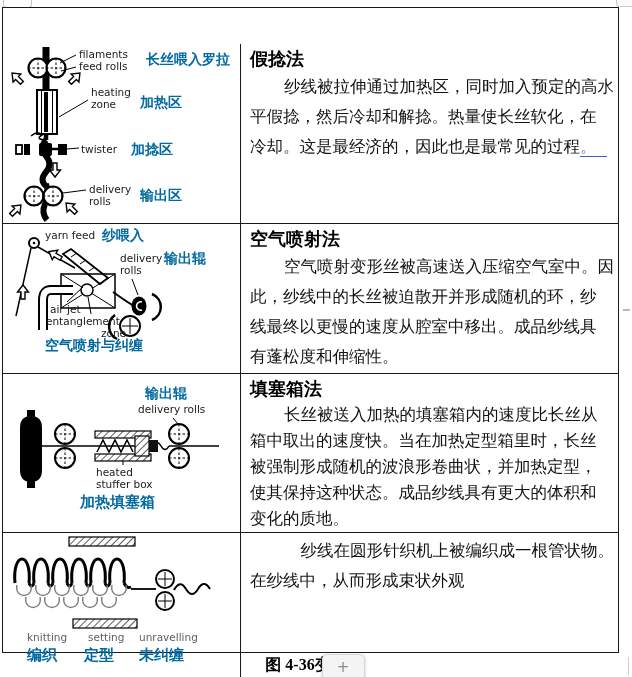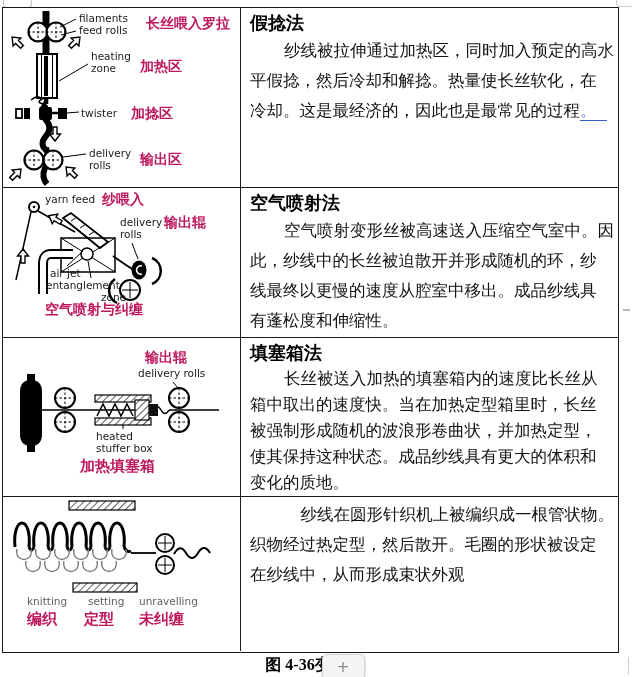--- a/index.html
+++ b/index.html
@@ -4,39 +4,39 @@
 <style>
   html,body { margin:0; padding:0; background:#fff; }
   .page { position:relative; width:632px; height:677px; background:#ffffff;
           font-family:"Liberation Serif","DejaVu Serif",serif; overflow:hidden; }
 
   
   .tbl { position:absolute; left:2px; top:7px; width:617px; height:646px;
          border:1px solid #1a1a1a; box-sizing:border-box; }
   .row { display:flex; border-bottom:1px solid #1a1a1a; box-sizing:border-box; }
   .row:last-child { border-bottom:none; }
-  .row1 { height:180px; } .row2 { height:150px; } .row3 { height:159px; } .row4 { height:154px; }
+  .row1 { height:180px;margin-top:36px; } .row2 { height:150px; } .row3 { height:159px; } .row4 { height:154px; }
   .cell-d { width:238px; flex:none; border-right:1px solid #1a1a1a; box-sizing:border-box;
             position:relative; overflow:hidden; }
   .cell-t { flex:1; padding:3px 4px 0 9px; box-sizing:border-box; overflow:hidden; }
 
   .m-title { font-weight:bold; font-size:18px; line-height:25px; color:#000; }
   .m-line  { font-size:16.5px; line-height:30px; color:#121212; white-space:nowrap; }
   .row3 .m-line { line-height:26px; }
   .indent1 { padding-left:17px;text-align:right; }
   .indent2 { padding-left:34px; }
   .tail-link { color:#3b5bd1; border-bottom:1.5px solid #3b5bd1; padding-right:10px; }
 
   
   .dlab { position:absolute; white-space:nowrap; }
   .en { font-family:"DejaVu Sans","Liberation Sans",sans-serif; font-size:10.5px;
         line-height:12px; color:#1a1a1a; }
   .en-gray { color:#5f5f5f; }
   .zh { font-family:"Liberation Sans","DejaVu Sans",sans-serif; font-weight:bold;
-        font-size:14px; color:#be185d; }
+        font-size:14px; color:#0369a1; }
   .zh-lg { font-size:15px; }
   svg.diag { position:absolute; left:0; top:0; }
 
   
   .caption { position:absolute; left:0; top:653px; width:632px; display:flex;
              justify-content:center; align-items:flex-start; font-weight:bold;
              font-size:16px; line-height:24px; color:#000; }
   .plus-btn { display:inline-flex; align-items:center; justify-content:center;
               width:41px; height:24px; margin:1px 2px 0 -9px; background:#f4f4f4;
               border:1px solid #d7d7d7; border-radius:5px;
@@ -303,21 +303,20 @@
         </svg>
         <span class="dlab en en-gray" style="left:24px;top:98px">knitting</span>
         <span class="dlab en en-gray" style="left:85px;top:98px">setting</span>
         <span class="dlab en en-gray" style="left:136px;top:98px">unravelling</span>
         <span class="dlab zh zh-lg" style="left:24px;top:113px">编织</span>
         <span class="dlab zh zh-lg" style="left:81px;top:113px">定型</span>
         <span class="dlab zh zh-lg" style="left:136px;top:113px">未纠缠</span>
       </div>
       <div class="cell-t">
         <div class="m-line indent1">纱线在圆形针织机上被编织成一根管状物。</div>
-        <div class="m-line">织物经过热定型，然后散开。毛圈的形状被设定</div>
         <div class="m-line">在纱线中，从而形成束状外观</div>
       </div>
     </div>
 
   </div>
 
   <div class="caption">
     <span>图 4-36</span>
     <span>变</span>
     <span class="plus-btn">

